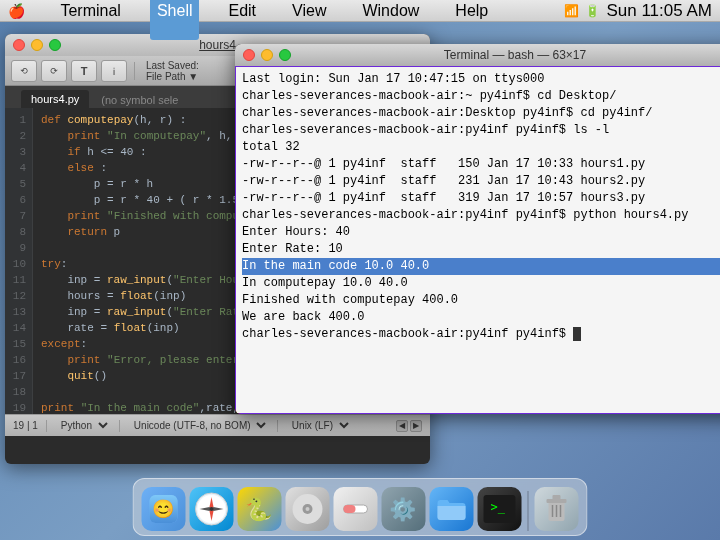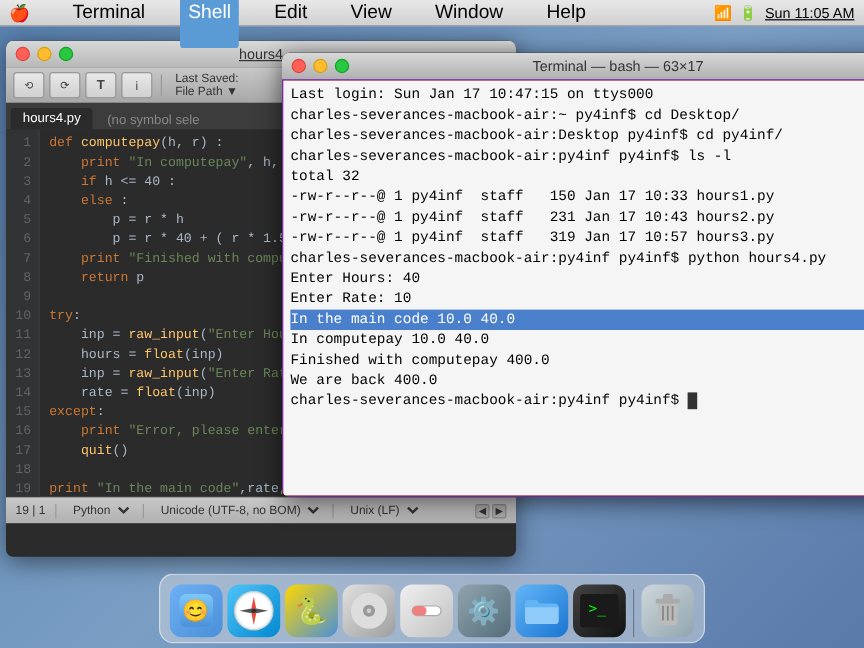--- a/index.html
+++ b/index.html
@@ -44,23 +44,22 @@
       color: white;
     }
     .menu-bar .right-icons {
       margin-left: auto;
       display: flex;
       align-items: center;
       gap: 6px;
       font-size: 12px;
     }
     .menu-bar .clock {
-      font-size: 12px;
+      font-size: 17px;
       font-weight: 500;
-      text-decoration: underline;
     }
 
     
     .desktop {
       position: absolute;
       top: 22px;
       left: 0;
       width: 720px;
       height: 518px;
       background: linear-gradient(135deg, #5a82b0 0%, #7a9ec4 50%, #5a7aaa 100%);
@@ -136,21 +135,21 @@
       background: #999;
       margin: 0 3px;
     }
 
     
     .editor-tabs {
       height: 22px;
       background: #3c3c3c;
       display: flex;
       align-items: flex-end;
-      padding: 0 4px;
+      padding: 0 16px;
       gap: 2px;
     }
     .editor-tab {
       height: 18px;
       background: #5a5a5a;
       border-radius: 3px 3px 0 0;
       padding: 0 10px;
       font-size: 11px;
       color: #ccc;
       display: flex;

